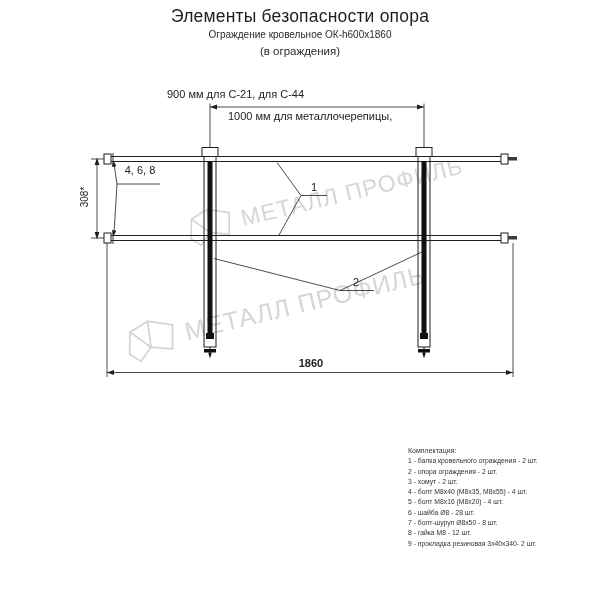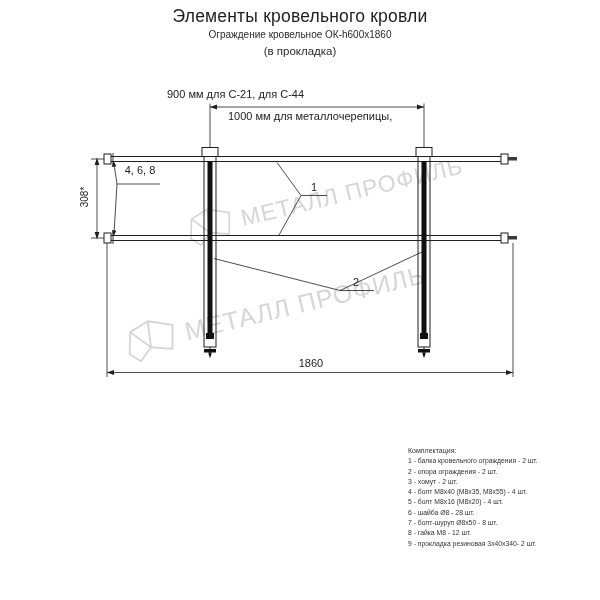--- a/index.html
+++ b/index.html
@@ -42,21 +42,21 @@
   .dim1000 span { display: block; }
   .fasteners{ top: 164px; left: 118px; width: 44px; text-align: center; }
   .dim308 {
     top: 190px; left: 66px; width: 40px; height: 14px;
     text-align: center; font-size: 10px;
     transform: rotate(-90deg);
     transform-origin: center center;
   }
   .callout1 { top: 181px; left: 305px; width: 18px; text-align: center; }
   .callout2 { top: 276px; left: 347px; width: 18px; text-align: center; }
-  .dim1860  { top: 357px; left: 285px; width: 52px; text-align: center; }
+  .dim1860  { top: 357px; left: 285px; width: 52px; text-align: center; font-weight: bold; }
 
   
   .watermark {
     display: flex; align-items: center; gap: 7px;
     color: #d6d6d6;
     pointer-events: none;
     white-space: nowrap;
   }
   .wm-upper {
     top: 206px; left: 190px;
@@ -78,23 +78,23 @@
   }
   .parts-title { font-size: 7px; line-height: 10.3px; font-weight: 400; }
   .parts ul { list-style: none; }
   .parts li { font-size: 6.8px; line-height: 10.3px; white-space: nowrap; }
 
   svg.linework { top: 0; left: 0; pointer-events: none; }
 </style>
 </head>
 <body>
 
-<div class="abs title">Элементы кровельного кровли</div>
+<div class="abs title">Элементы безопасности опора</div>
 <div class="abs subtitle">Ограждение кровельное ОК-h600х1860</div>
-<div class="abs note">(в прокладка)</div>
+<div class="abs note">(в ограждения)</div>
 
 <div class="abs watermark wm-upper">
   <svg width="50" height="38" viewBox="0 0 60 44">
     <path d="M4 32 L10 9 L31 2 L56 12 L50 37 L28 30 L14 42 Z M10 9 L28 30 M31 2 L28 30" fill="none" stroke="#d6d6d6" stroke-width="2" stroke-linejoin="round"></path>
   </svg>
   <span class="wm-text">МЕТАЛЛ ПРОФИЛЬ</span>
 </div>
 <div class="abs watermark wm-lower">
   <svg width="56" height="42" viewBox="0 0 60 44">
     <path d="M4 32 L10 9 L31 2 L56 12 L50 37 L28 30 L14 42 Z M10 9 L28 30 M31 2 L28 30" fill="none" stroke="#d6d6d6" stroke-width="2" stroke-linejoin="round"></path>

